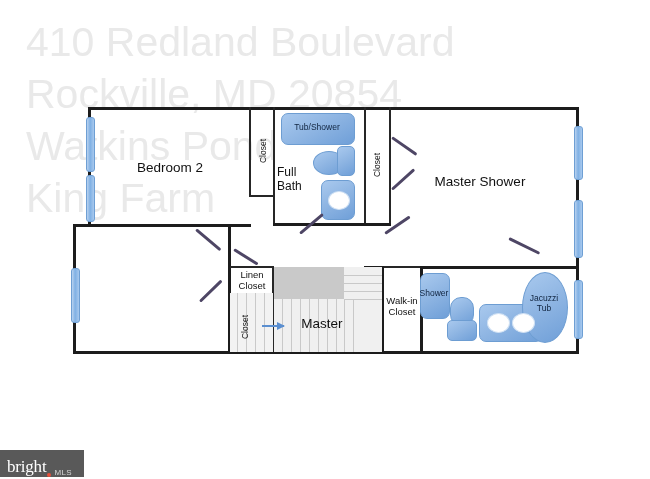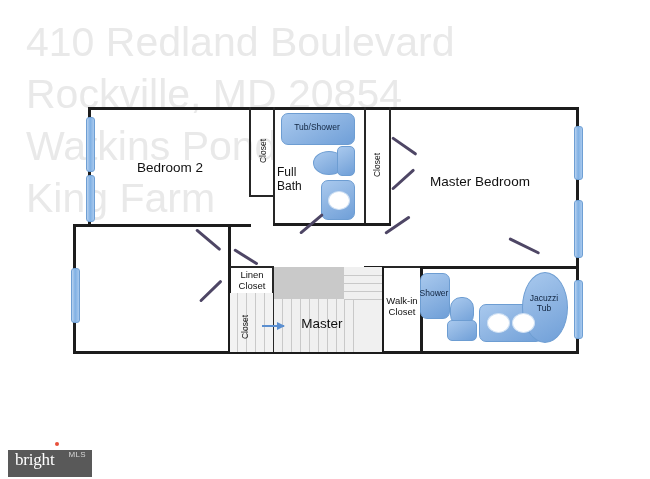--- a/index.html
+++ b/index.html
@@ -100,35 +100,35 @@
     content:"";position:absolute;right:-1px;top:-3px;
     border-left:8px solid #5b8fd0;
     border-top:4px solid transparent;
     border-bottom:4px solid transparent;
   }
   .closet-stripes{position:absolute;z-index:7;background:#f2f2f2;}
   .closet-stripes i{position:absolute;top:0;bottom:0;width:1px;background:#c9c9c9;}
 
   
   #logo{
-    position:absolute;left:8px;top:450px;width:84px;height:27px;
+    position:absolute;left:0;top:450px;width:84px;height:27px;
     background:#595959;z-index:20;
-    display:flex;align-items:flex-start;
+    display:flex;align-items:flex-end;
   }
   #logo .b1{
     font-family:"Liberation Serif", serif;
     font-size:17px;color:#ffffff;padding-left:7px;letter-spacing:-.2px;
   }
   #logo .dot{
     width:4px;height:4px;background:#e8503a;border-radius:50%;
     margin:-8px 0 0 1px;
   }
   #logo .b2{
     font-family:"Liberation Sans", sans-serif;
-    font-size:8px;color:#d6d6d6;margin-left:9px;letter-spacing:.4px;
+    font-size:8px;color:#d6d6d6;margin-left:3px;letter-spacing:.4px;
   }
 </style>
 </head>
 <body>
 
 <div id="stage">
 
   <div class="watermark">
     <div>410 Redland Boulevard</div>
     <div>Rockville, MD 20854</div>
@@ -248,21 +248,21 @@
 
     <div class="fix oval" style="left:522px;top:272px;width:44px;height:69px;"></div>
     <div class="fix-label" style="left:522px;top:294px;width:44px;">
       <div>Jacuzzi</div>
       <div>Tub</div>
     </div>
 
     <div class="room-label rl-big" style="left:110px;top:160px;width:120px;">Bedroom 2</div>
 
 
-    <div class="room-label rl-big" style="left:410px;top:174px;width:140px;">Master Bedroom</div>
+    <div class="room-label rl-big" style="left:410px;top:174px;width:140px;">Master Shower</div>
 
     <div class="room-label rl-mid" style="left:277px;top:166px;width:36px;text-align:left;">
       <div>Full</div>
       <div>Bath</div>
     </div>
 
     <div class="room-label rl-big" style="left:286px;top:316px;width:72px;">Master</div>
 
     <div class="room-label rl-small" style="left:230px;top:270px;width:44px;">
       <div>Linen</div>

